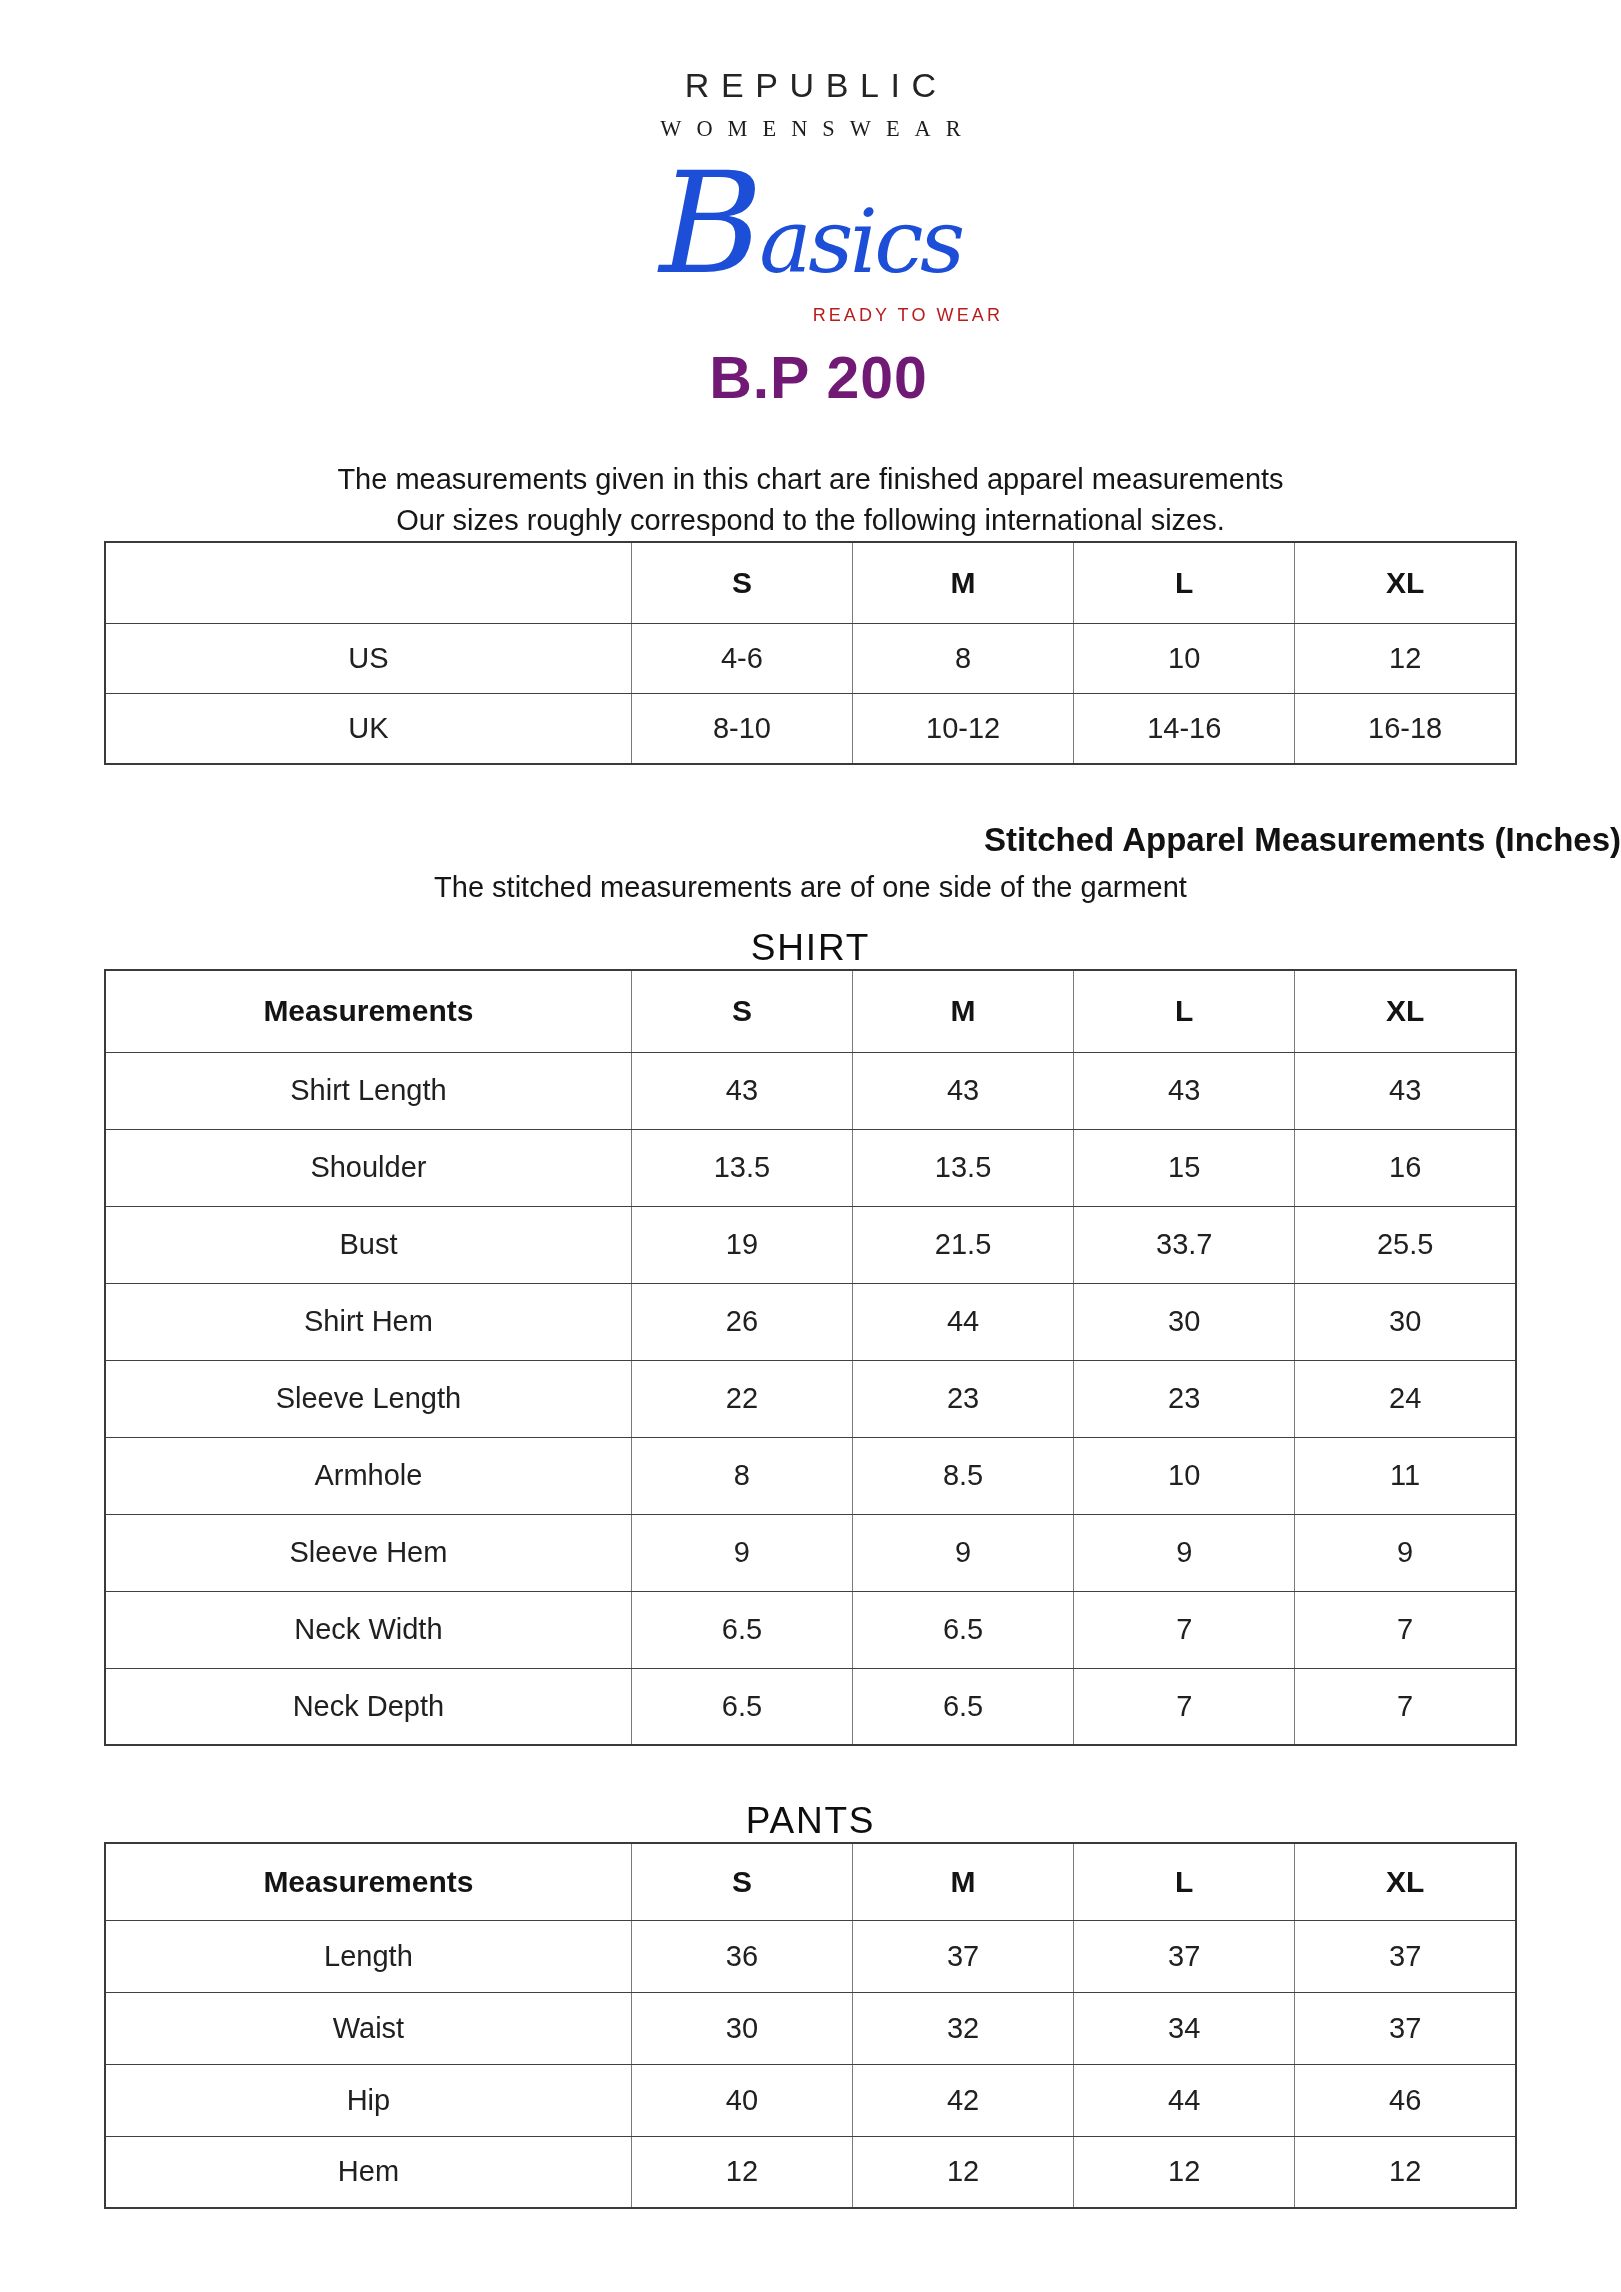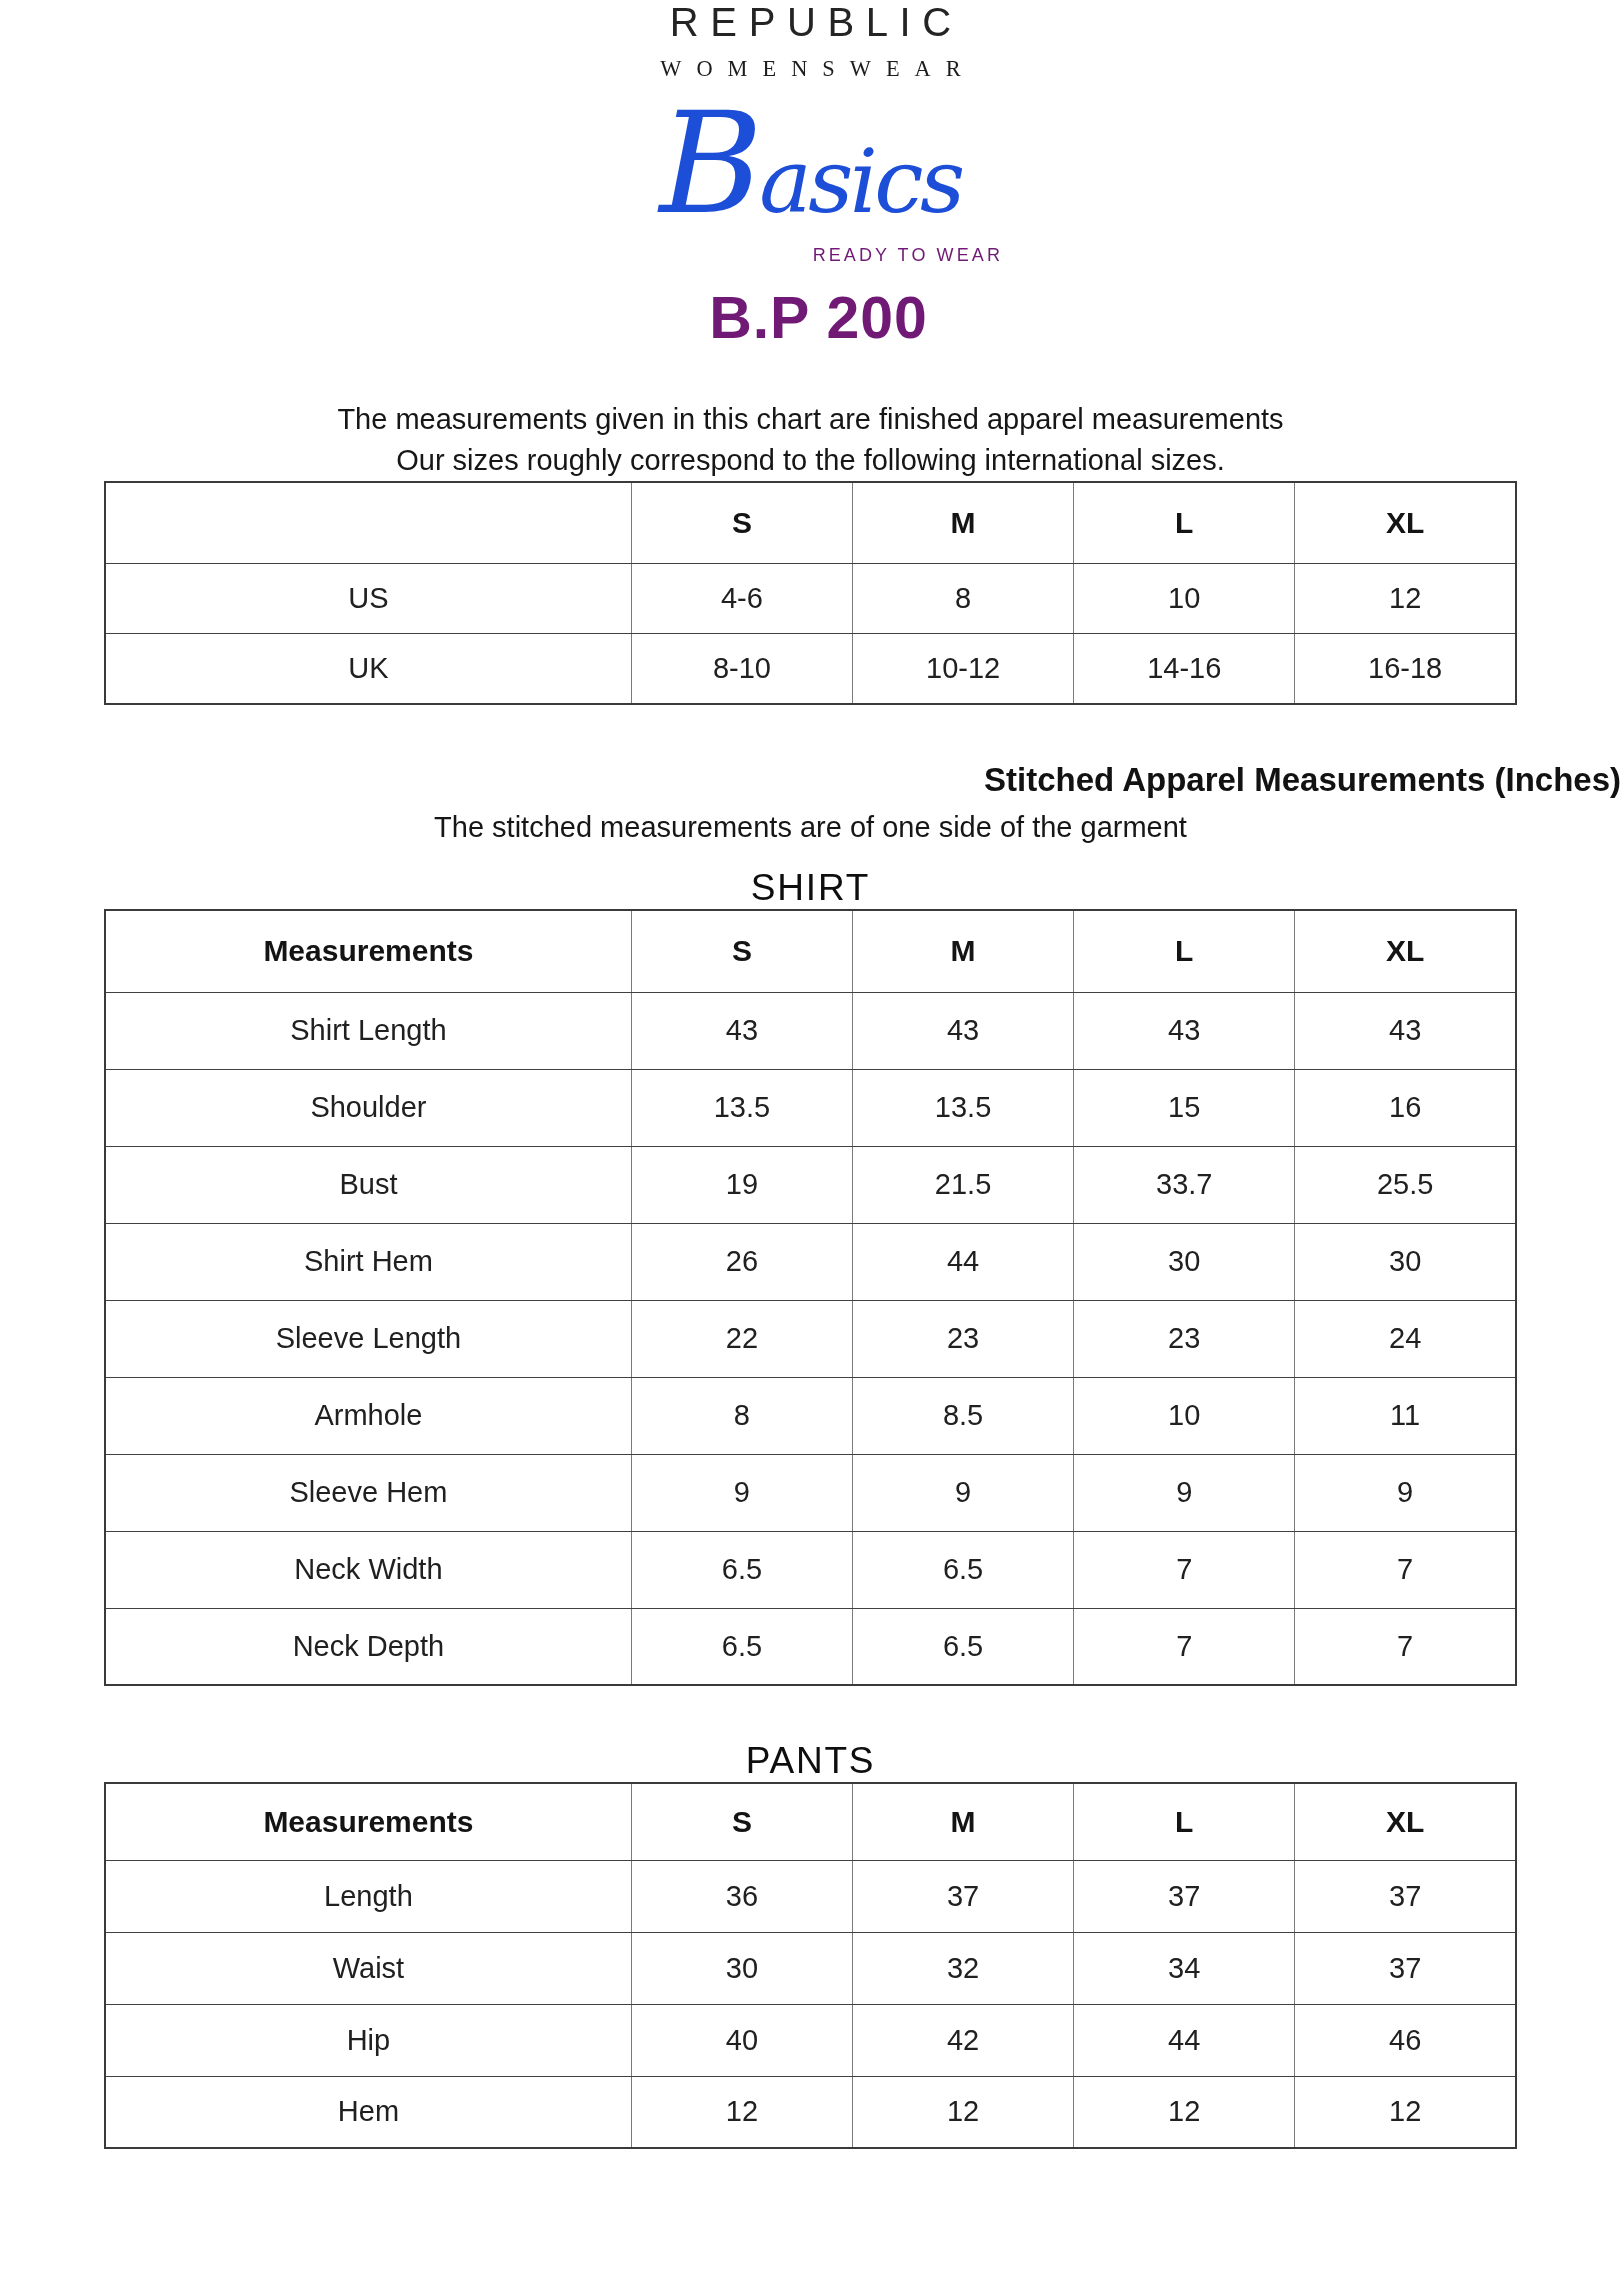--- a/index.html
+++ b/index.html
@@ -5,21 +5,22 @@
   * { box-sizing: border-box; margin: 0; padding: 0; }
   html, body { background: #ffffff; }
   body {
     width: 1621px; height: 2293px;
     font-family: "Liberation Sans", sans-serif;
     color: #1c1c1c;
   }
   .page { width: 1621px; height: 2293px; overflow: hidden; text-align: center; }
 
   .brand-name {
-    font-size: 40px; font-weight: 400;
+    padding-top: 66px;
+    font-size: 34px; font-weight: 400;
     letter-spacing: 11.6px; text-indent: 11.6px;
     color: #242424;
   }
   .brand-sub {
     margin-top: 10.7px;
     font-family: "Liberation Serif", serif;
     font-size: 22.4px; letter-spacing: 15px; text-indent: 15px;
     color: #1d1d1d;
   }
 
@@ -29,21 +30,21 @@
     font-family: "DejaVu Serif", serif;
     font-style: italic; font-weight: 400;
     font-size: 88px; line-height: 157px;
     color: #1d4ed8; letter-spacing: -3.6px;
   }
   .logo-script::first-letter { font-size: 1.6em; }
   .logo-tagline {
     position: absolute; right: 18px; bottom: 3.6px;
     font-family: "Liberation Sans", sans-serif;
     font-size: 18px; letter-spacing: 3.1px;
-    color: #701a75;
+    color: #b91c1c;
   }
 
   .product-code {
     margin-top: 14.3px;
     font-size: 59px; font-weight: 700; letter-spacing: 0.9px;
     color: #701a75;
     padding-left: 16px;
   }
 
   .intro { margin-top: 47px; font-size: 29px; line-height: 41px; color: #161616; }

